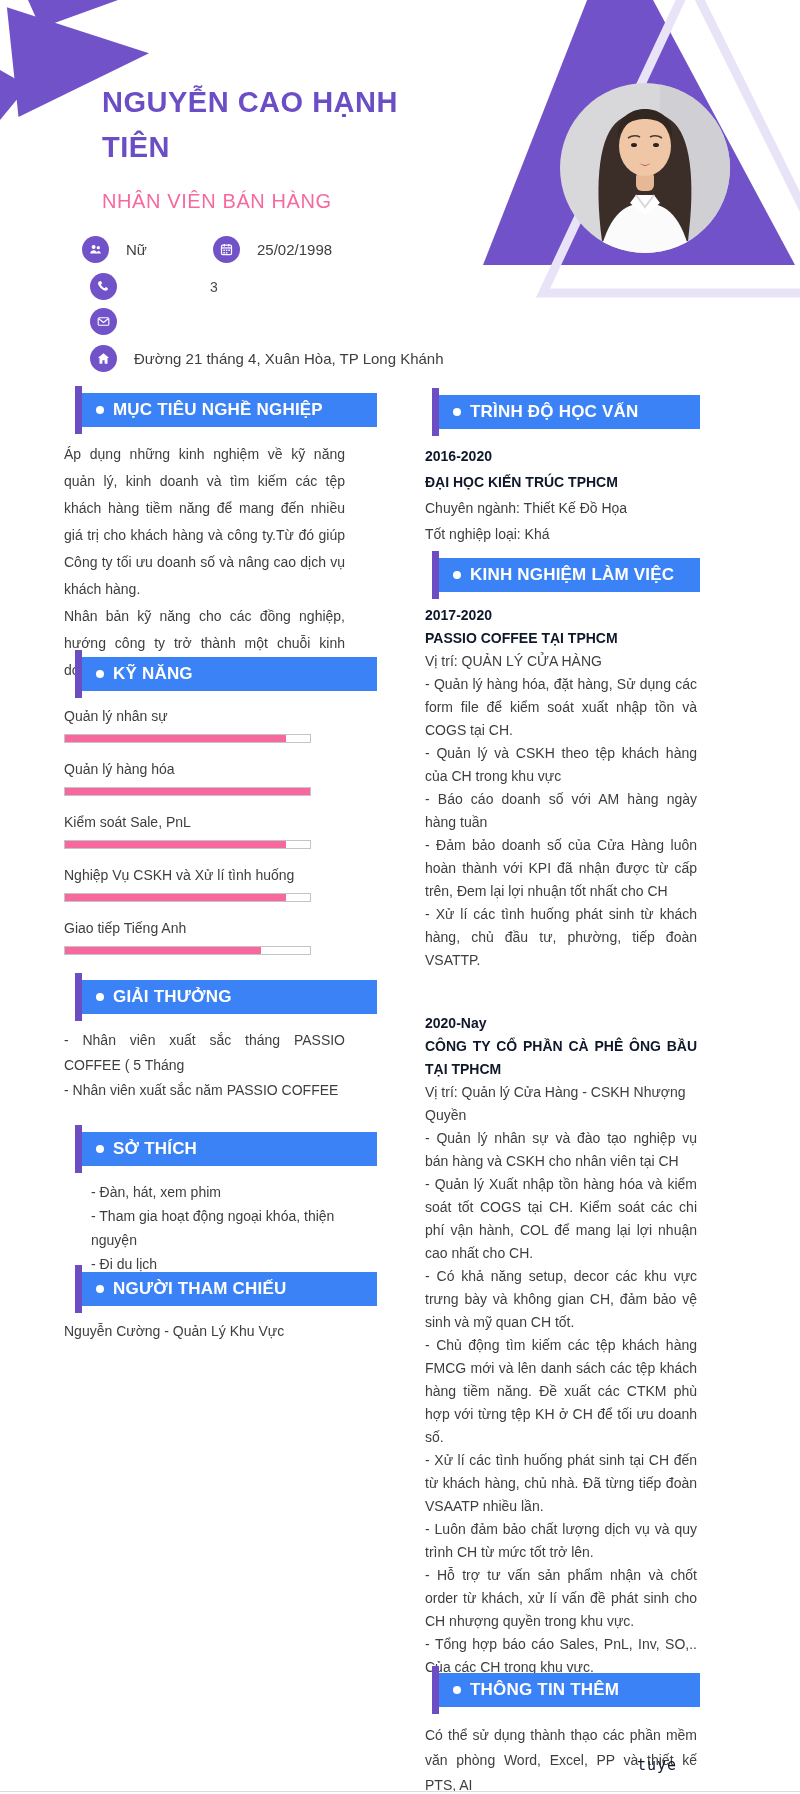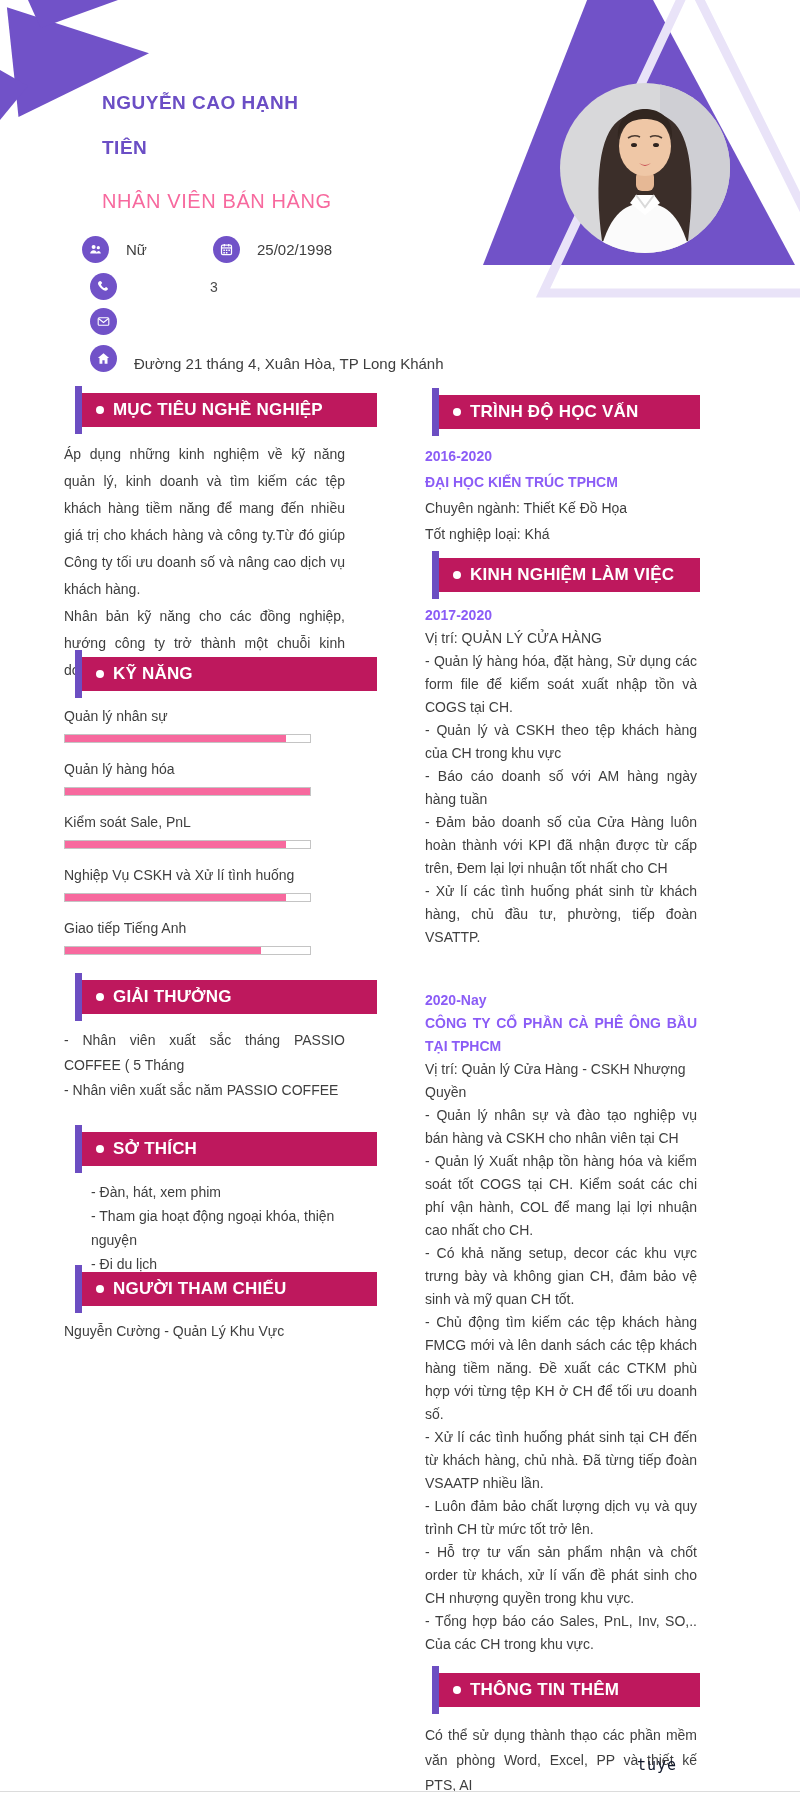--- a/index.html
+++ b/index.html
@@ -9,41 +9,41 @@
   }
   
   .tri{position:absolute;background:#7152C8;}
   #tri-a{left:4px;top:5px;width:145px;height:112px;clip-path:polygon(2% 2%,100% 43%,10% 100%);}
   #tri-b{left:28px;top:0;width:90px;height:28px;clip-path:polygon(0 0,100% 0,14% 100%);}
   #tri-c{left:0;top:70px;width:28px;height:50px;clip-path:polygon(0 0,100% 32%,0 100%);}
   #tri-right-svg{position:absolute;left:430px;top:0;width:370px;height:310px;}
   
   #photo{position:absolute;left:560px;top:83px;width:170px;height:170px;border-radius:50%;overflow:hidden;}
   
-  #name{position:absolute;left:102px;top:80px;font-size:19px;line-height:45px;font-weight:bold;color:#6B4EC5;letter-spacing:.5px;}
+  #name{position:absolute;left:102px;top:80px;font-size:29px;line-height:45px;font-weight:bold;color:#6B4EC5;letter-spacing:.5px;}
   #job-title{position:absolute;left:102px;top:190px;font-size:20px;color:#F7699E;letter-spacing:.6px;}
   .crow{position:absolute;display:flex;align-items:center;}
   .cicon{width:27px;height:27px;border-radius:50%;background:#7152C8;display:flex;align-items:center;justify-content:center;flex:none;}
   .cicon svg{width:15px;height:15px;display:block;}
   .cval{margin-left:17px;font-size:15px;color:#3e3e3e;white-space:nowrap;}
   #phone-frag{position:absolute;left:210px;top:279px;font-size:14px;color:#4a4a4a;}
   
-  .banner{position:relative;height:34px;background:#be185d;display:flex;align-items:center;padding-left:21px;box-sizing:border-box;}
+  .banner{position:relative;height:34px;background:#3b82f6;display:flex;align-items:center;padding-left:21px;box-sizing:border-box;}
   .banner .accent{position:absolute;left:0;top:-7px;width:7px;height:48px;background:#6C4EC2;}
   .banner .dot{width:8px;height:8px;border-radius:50%;background:#fff;margin-right:9px;flex:none;}
   .banner .btitle{color:#fff;font-weight:bold;font-size:17px;letter-spacing:.2px;white-space:nowrap;}
   .banner.lft{margin-left:11px;width:302px;}
   .banner.rgt{margin-left:7px;width:268px;}
   
   .sec{position:absolute;}
   .lcol{left:64px;width:313px;}
   .rcol{left:425px;width:272px;}
   .line{margin:0;font-size:14px;line-height:23px;}
   .just{text-align:justify;}
-  .bold{font-weight:bold;color:#8b5cf6;}
+  .bold{font-weight:bold;color:#0f172a;}
   #objective-text{margin-top:14px;width:281px;}
   #objective-text p{margin:0;font-size:14px;line-height:27px;text-align:justify;}
   #skills-list{margin-top:16px;}
   .skill{margin-bottom:17px;}
   .skill-label{font-size:14px;line-height:18px;margin-bottom:9px;}
   .track{width:245px;height:7px;border:1px solid #c4c4c4;background:#fff;}
   .fill{height:100%;background:#F7699E;}
   #awards-list{margin-top:14px;width:281px;}
   #awards-list p{line-height:25px;}
   #hobbies-list{margin-top:14px;width:281px;}
@@ -133,21 +133,21 @@
 <span id="phone-frag">3</span>
 <div class="crow" style="left:90px;top:308px;">
   <span class="cicon">
     <svg viewBox="0 0 24 24">
         <rect x="3.5" y="6" width="17" height="12" rx="1.8" fill="none" stroke="#fff" stroke-width="1.8"></rect>
         <path d="M4.5 7.5 L12 13.5 L19.5 7.5" fill="none" stroke="#fff" stroke-width="1.8"></path>
       </svg>
   </span>
   <span class="cval"></span>
 </div>
-<div class="crow" style="left:90px;top:345px;align-items:flex-end;">
+<div class="crow" style="left:90px;top:345px;">
   <span class="cicon">
     <svg viewBox="0 0 24 24" fill="#fff">
         <path d="M12 3.5l9 7.8h-2.6v9.2h-4.6v-5.6h-3.6v5.6H5.6v-9.2H3z"></path>
       </svg>
   </span>
   <span class="cval">Đường 21 tháng 4, Xuân Hòa, TP Long Khánh</span>
 </div>
 
 <div class="sec lcol" style="top:393px;">
   <div class="banner lft">
@@ -253,20 +253,21 @@
 
 <div class="sec rcol" style="top:558px;">
   <div class="banner rgt">
     <span class="accent"></span>
     <span class="dot"></span>
     <span class="btitle">KINH NGHIỆM LÀM VIỆC</span>
   </div>
   <div id="jobs">
       <div class="job">
         <p class="line bold">2017-2020</p>
+        <p class="line bold just">PASSIO COFFEE TẠI TPHCM</p>
         <p class="line">Vị trí: QUẢN LÝ CỬA HÀNG</p>
         <p class="line just">- Quản lý hàng hóa, đặt hàng, Sử dụng các form file để kiểm soát xuất nhập tồn và COGS tại CH.</p>
         <p class="line just">- Quản lý và CSKH theo tệp khách hàng của CH trong khu vực</p>
         <p class="line just">- Báo cáo doanh số với AM hàng ngày hàng tuần</p>
         <p class="line just">- Đảm bảo doanh số của Cửa Hàng luôn hoàn thành với KPI đã nhận được từ cấp trên, Đem lại lợi nhuận tốt nhất cho CH</p>
         <p class="line just">- Xử lí các tình huống phát sinh từ khách hàng, chủ đầu tư, phường, tiếp đoàn VSATTP.</p>
       </div>
       <div class="job">
         <p class="line bold">2020-Nay</p>
         <p class="line bold just">CÔNG TY CỔ PHẦN CÀ PHÊ ÔNG BẦU TẠI TPHCM</p>

